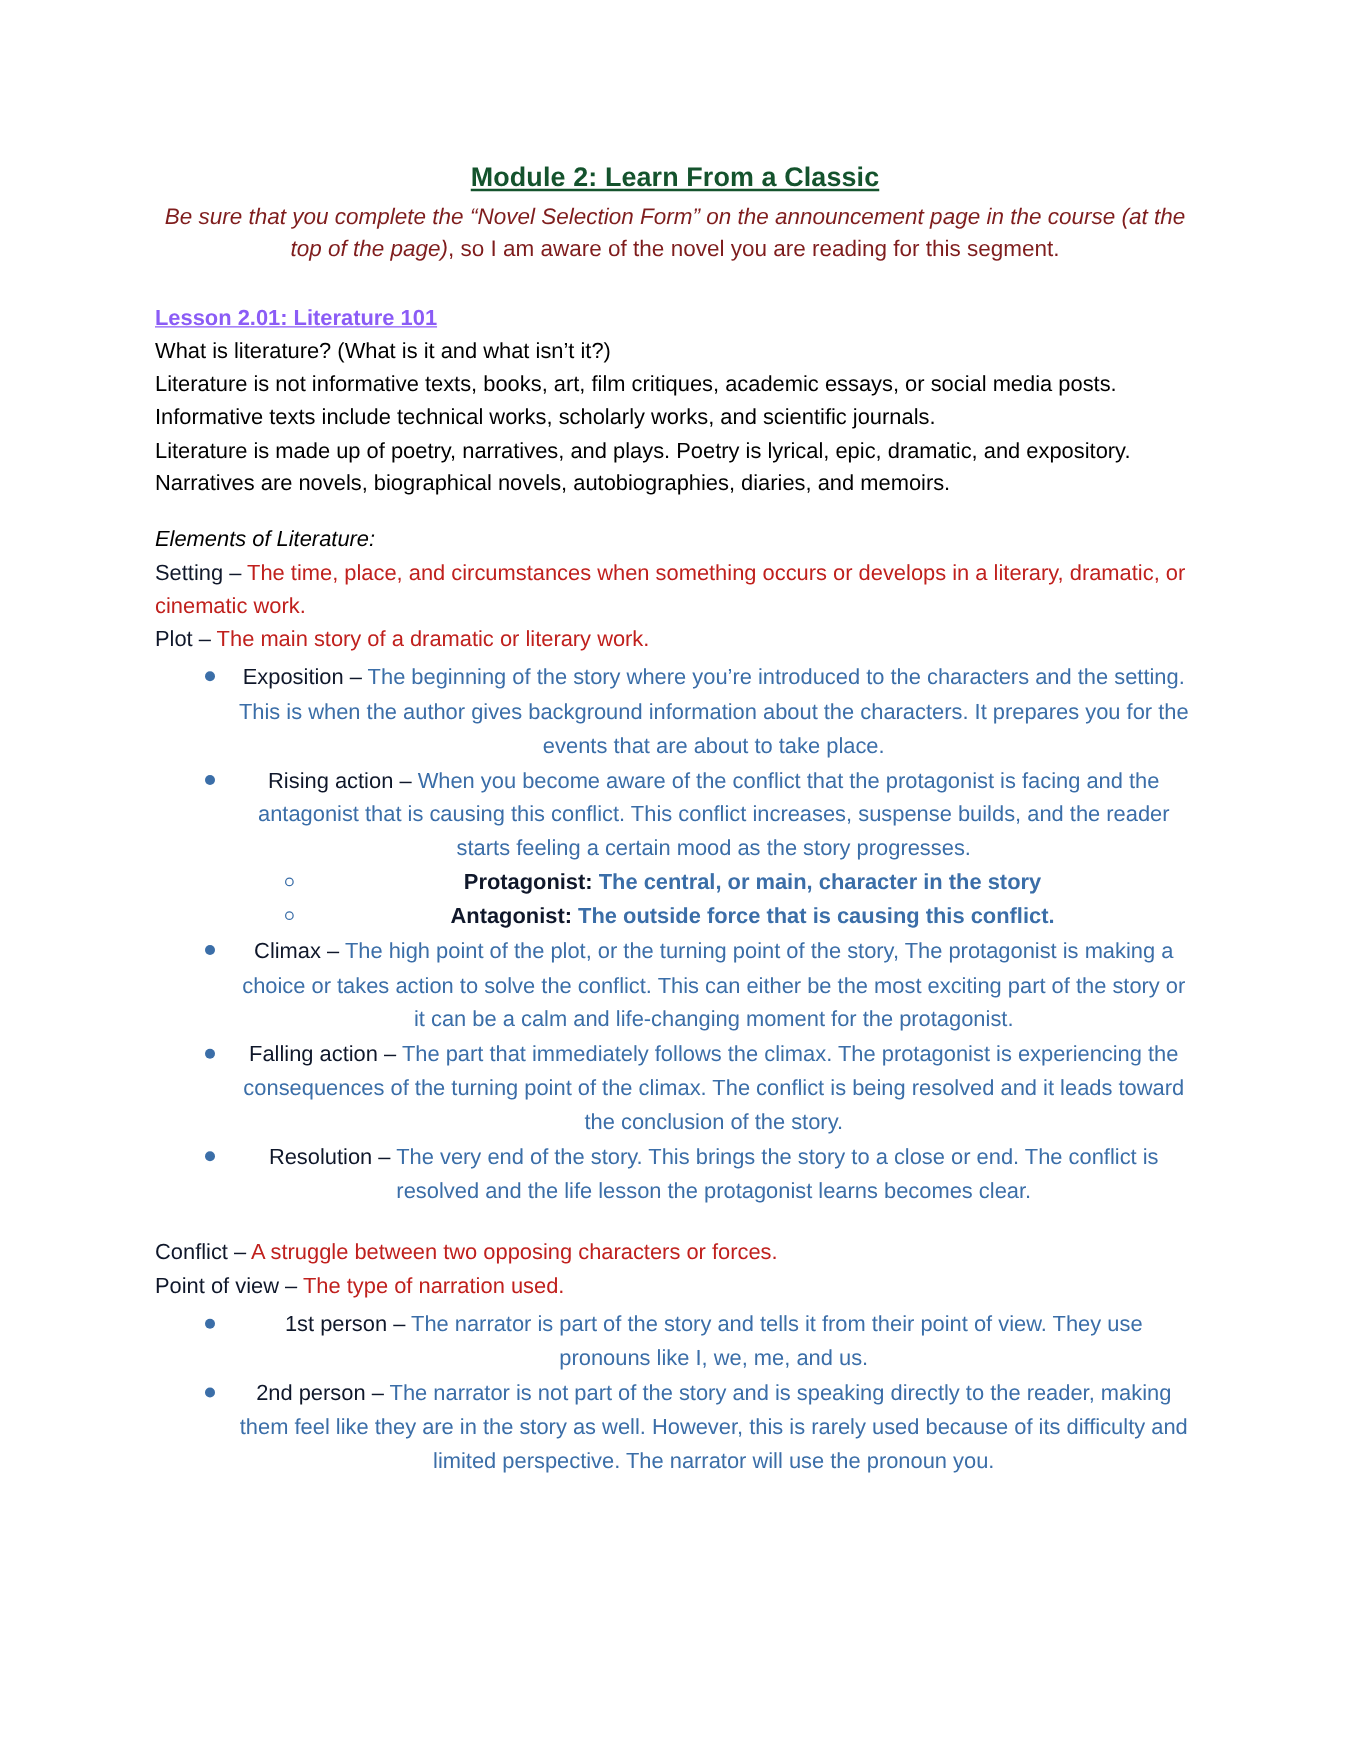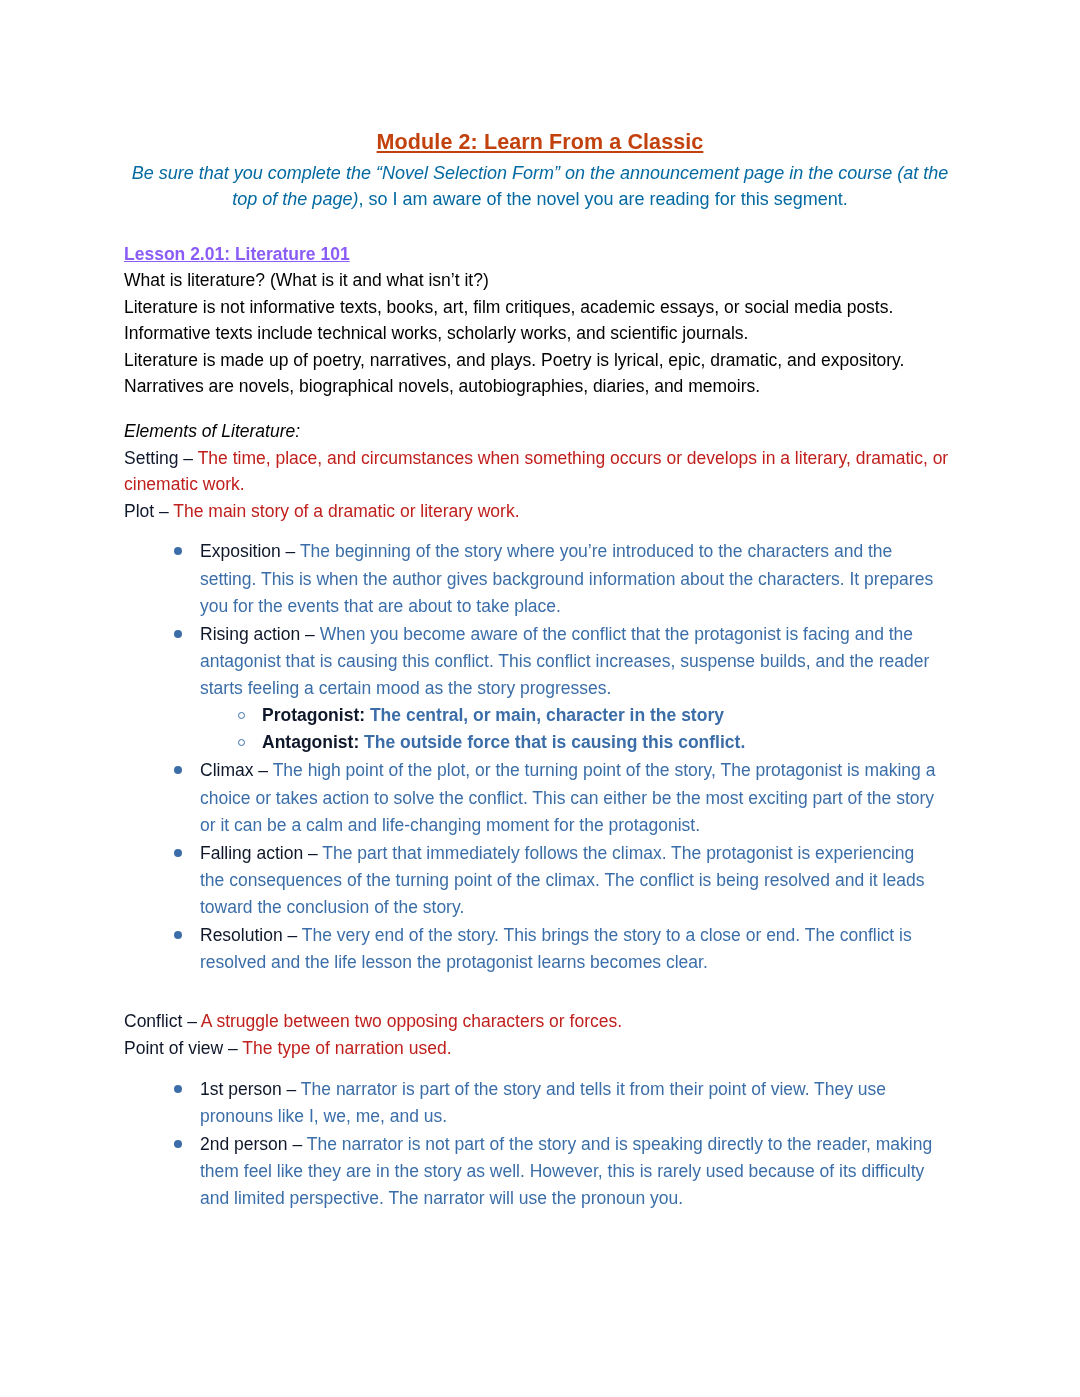--- a/index.html
+++ b/index.html
@@ -22,30 +22,30 @@
     position: absolute;
     left: 124px;
     top: 130px;
     width: 832px;
   }
   .doc-title {
     text-align: center;
     font-family: "Liberation Sans", sans-serif;
     font-weight: bold;
     font-size: 21.5px;
-    color: #c2410c;
+    color: #14532d;
     text-decoration: underline;
     margin: 0 0 6px 0;
     letter-spacing: 0.1px;
   }
   .subtitle {
     text-align: center;
     font-family: "Liberation Sans", sans-serif;
     font-size: 18px;
-    color: #0369a1;
+    color: #7f1d1d;
     line-height: 1.42;
     margin: 2px;
   }
   .subtitle .ital {
     font-style: italic;
   }
   .gap-lg { height: 30px; }
   .gap-md { height: 18px; }
 
   .lesson-heading {
@@ -63,22 +63,23 @@
     margin: 0;
     color: #000000;
   }
   .red { color: #c0201d; }
   .blue { color: #3b6ea8; }
   .black { color: #0f172a; }
   .ital { font-style: italic; }
 
   ul.bullets {
     list-style: none;
-    margin: 14px;
+    margin: 4px;
     padding: 0;
+    text-align: center;
   }
   ul.bullets > li {
     position: relative;
     padding-left: 62px;
     font-family: "Liberation Sans", sans-serif;
     font-size: 17.5px;
     line-height: 1.55;
     margin-bottom: 1px;
     color: #000000;
   }

